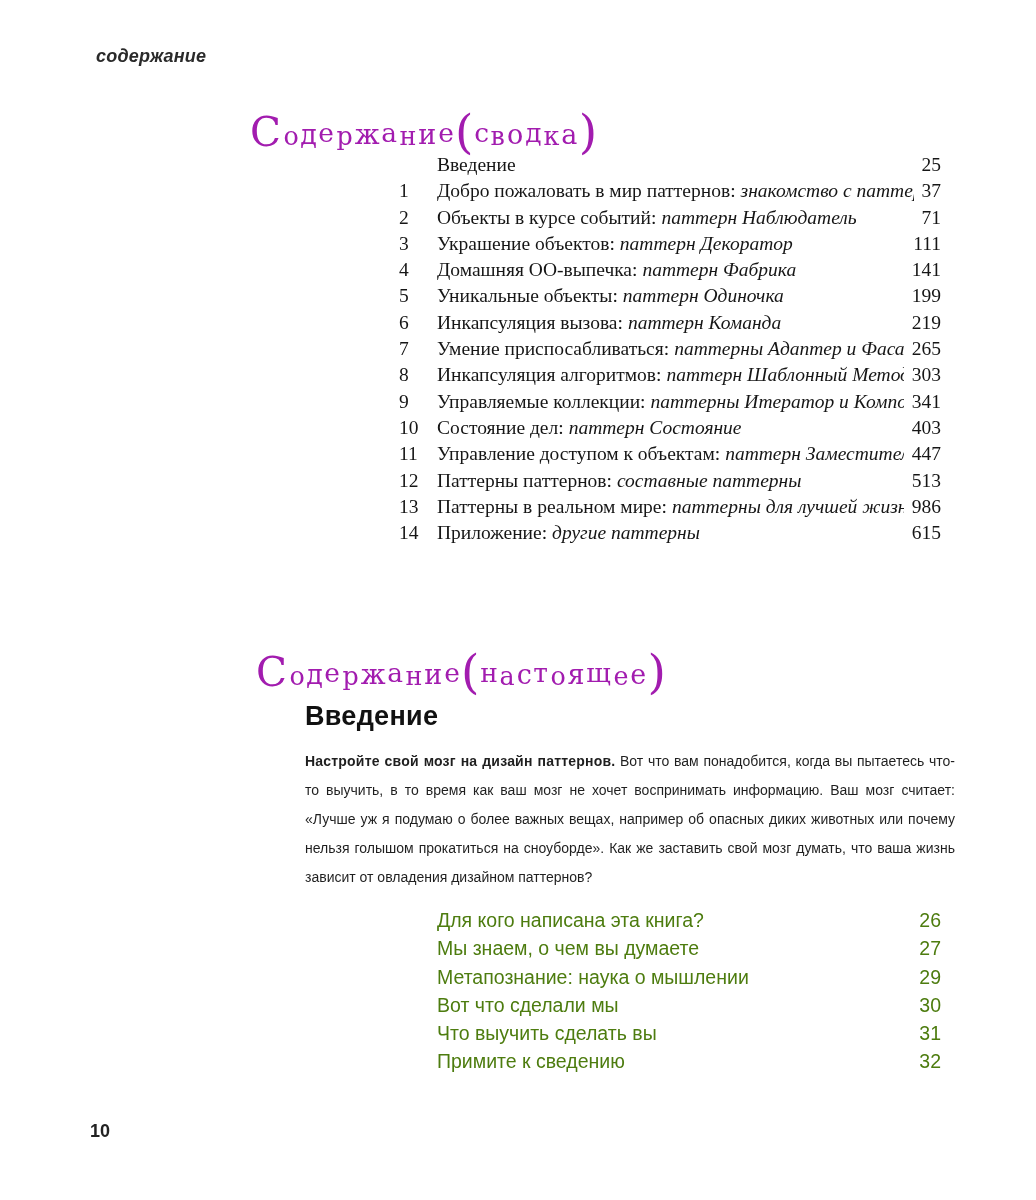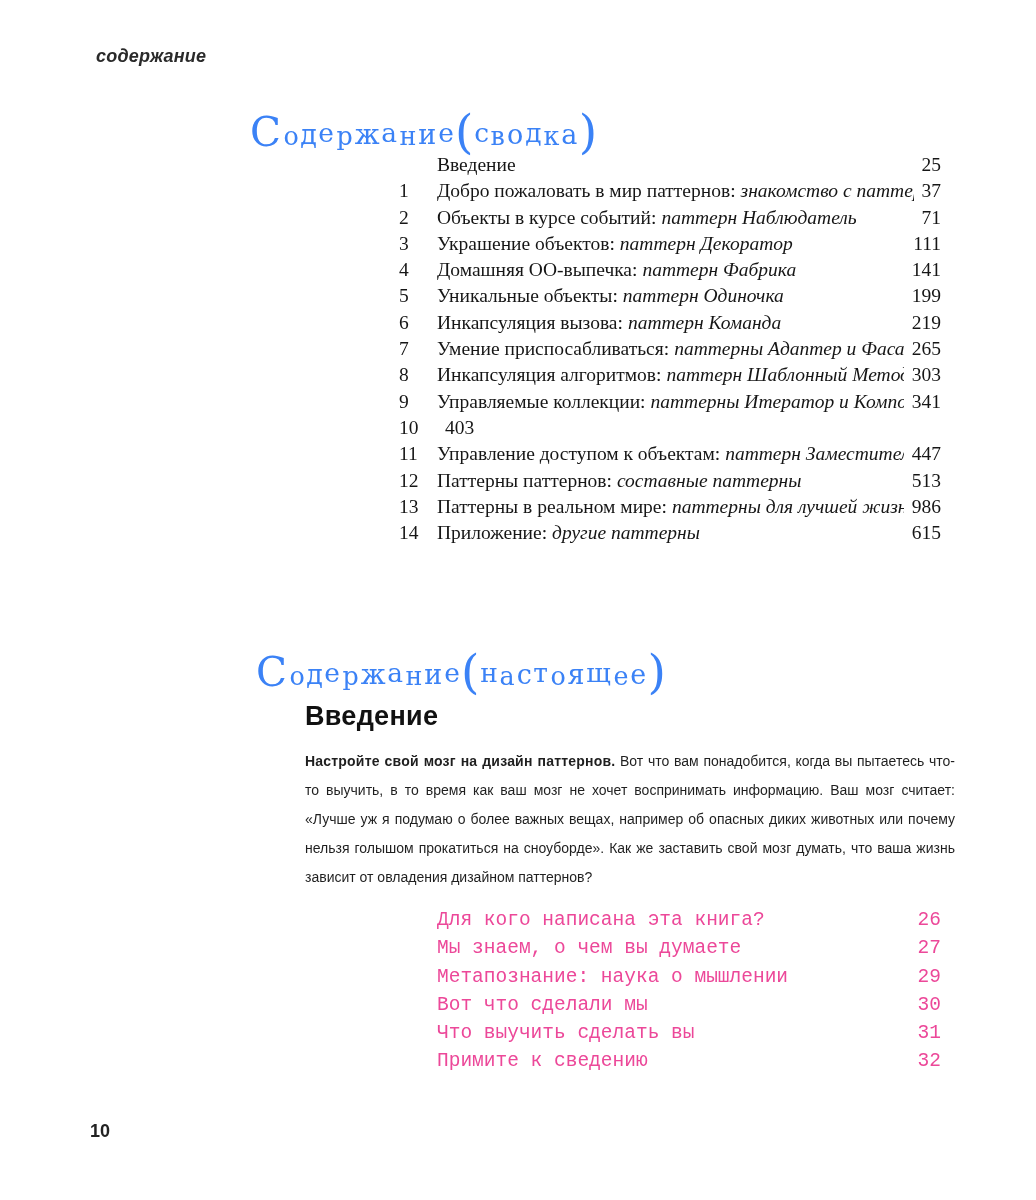--- a/index.html
+++ b/index.html
@@ -9,21 +9,21 @@
   }
   .running-header{
     position:absolute;left:96px;top:46px;
     font-size:18px;font-weight:bold;font-style:italic;color:#2a2a2a;
     letter-spacing:0.2px;
   }
   
   .handwriting{
     position:absolute;
     font-family:"DejaVu Serif",serif;
-    color:#3b82f6;font-size:27px;letter-spacing:1.5px;white-space:nowrap;
+    color:#a21caf;font-size:27px;letter-spacing:1.5px;white-space:nowrap;
   }
   .hw1{left:250px;top:100px;}
   .hw2{left:256px;top:640px;}
   .hw-cap{font-size:1.5em;display:inline-block;transform:translateY(2px);}
   .hw-paren{font-size:1.75em;font-weight:200;display:inline-block;transform:translateY(4px);letter-spacing:0;}
   .hw-v0{display:inline-block;transform:translateY(-1.5px) scale(0.98);}
   .hw-v1{display:inline-block;transform:translateY(1.5px) scale(0.94);}
   .hw-v2{display:inline-block;}
   
   .toc{
@@ -42,21 +42,21 @@
     font-family:"Liberation Sans",sans-serif;letter-spacing:0.3px;
   }
   .intro p{
     margin:0;font-size:14px;line-height:29px;color:#1f1f1f;
     text-align:justify;
   }
   .intro p strong{letter-spacing:0.2px;}
   
   .subtoc{
     position:absolute;left:437px;top:906px;width:504px;
-    font-family:Liberation Mono, monospace;font-size:19.5px;color:#ec4899;
+    font-family:Liberation Sans, sans-serif;font-size:19.5px;color:#4d7c0f;
   }
   .srow{display:flex;justify-content:space-between;align-items:baseline;line-height:28.3px;}
   .folio{position:absolute;left:90px;top:1121px;font-size:18px;font-weight:bold;color:#222;}
 </style>
 </head>
 <body>
 
 <div class="running-header">содержание</div>
 
 <div class="handwriting hw1"><span class="hw-cap">С</span><span class="hw-v1">о</span><span class="hw-v2">д</span><span class="hw-v0">е</span><span class="hw-v1">р</span><span class="hw-v2">ж</span><span class="hw-v0">а</span><span class="hw-v1">н</span><span class="hw-v2">и</span><span class="hw-v0">е</span><span class="hw-v1"> </span><span class="hw-paren">(</span><span class="hw-v0">с</span><span class="hw-v1">в</span><span class="hw-v2">о</span><span class="hw-v0">д</span><span class="hw-v1">к</span><span class="hw-v2">а</span><span class="hw-paren">)</span></div>
@@ -107,20 +107,21 @@
       <span class="ttitle"><span>Инкапсуляция алгоритмов:</span><i class="tsub">паттерн Шаблонный Метод</i></span>
       <span class="tpage">303</span>
     </div>
   <div class="trow">
       <span class="tnum">9</span>
       <span class="ttitle"><span>Управляемые коллекции:</span><i class="tsub">паттерны Итератор и Компоновщик</i></span>
       <span class="tpage">341</span>
     </div>
   <div class="trow">
       <span class="tnum">10</span>
+      <span class="ttitle"><span>Состояние дел:</span><i class="tsub">паттерн Состояние</i></span>
       <span class="tpage">403</span>
     </div>
   <div class="trow">
       <span class="tnum">11</span>
       <span class="ttitle"><span>Управление доступом к объектам:</span><i class="tsub">паттерн Заместитель</i></span>
       <span class="tpage">447</span>
     </div>
   <div class="trow">
       <span class="tnum">12</span>
       <span class="ttitle"><span>Паттерны паттернов:</span><i class="tsub">составные паттерны</i></span>

